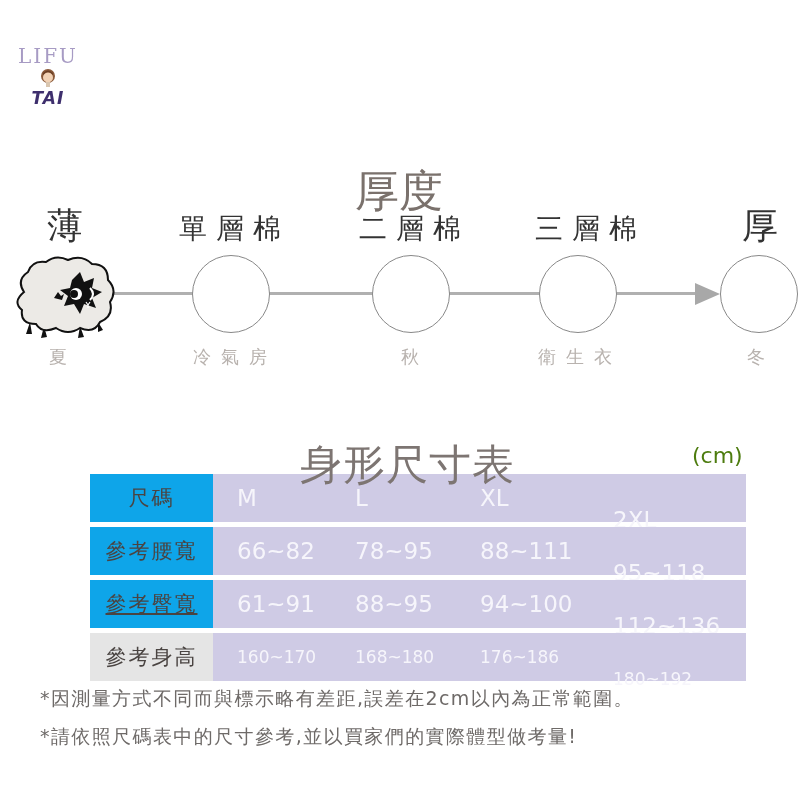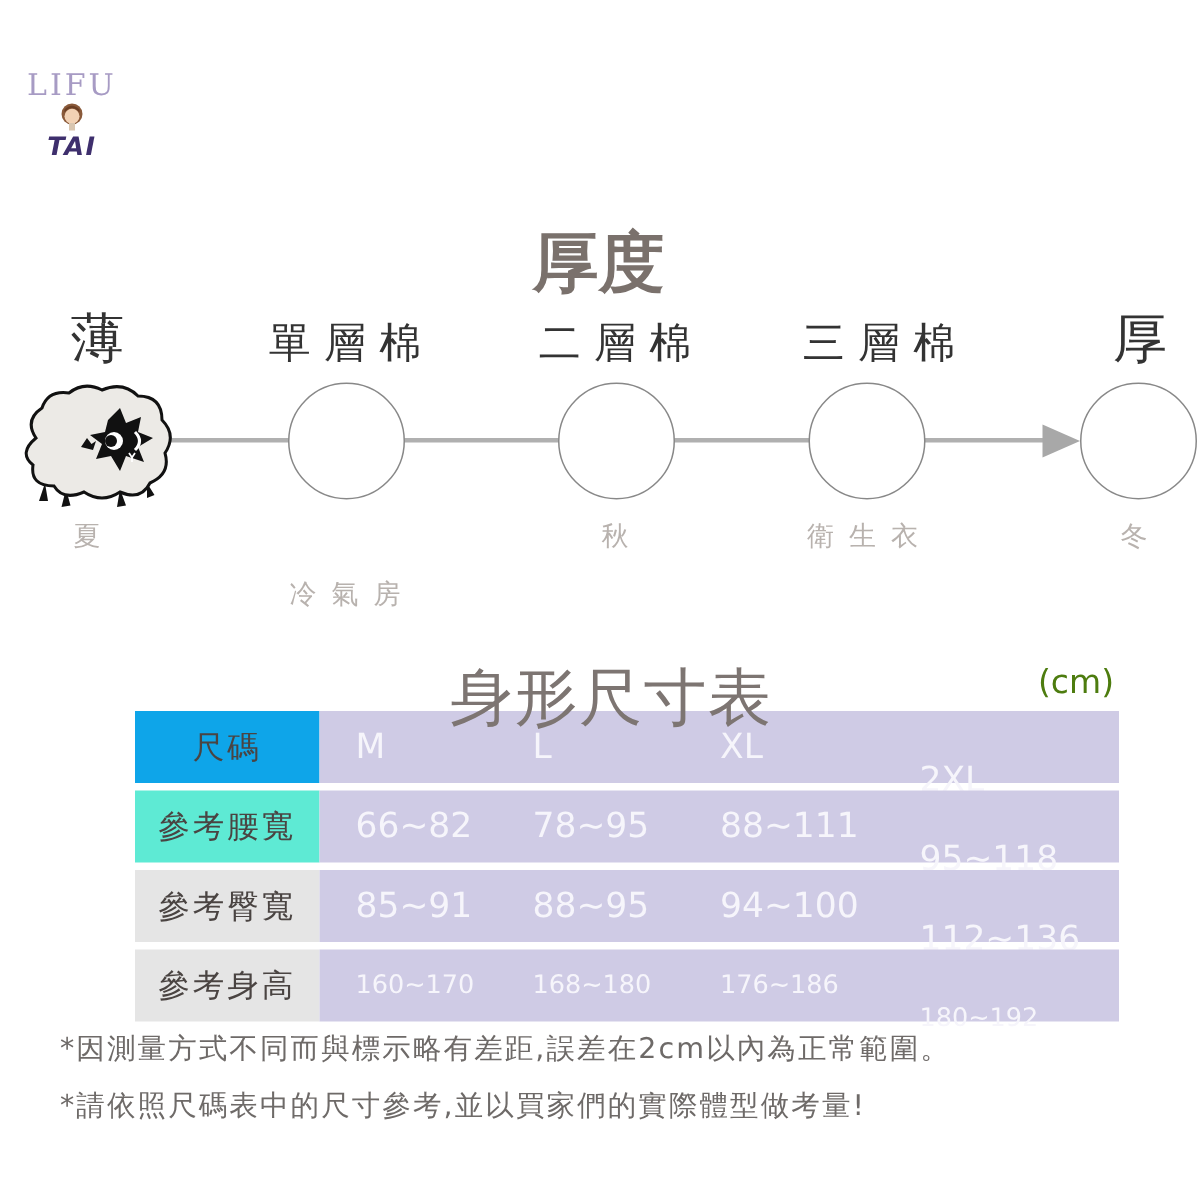--- a/index.html
+++ b/index.html
@@ -4,21 +4,21 @@
 <style>
   html,body{margin:0;padding:0;background:#ffffff;}
   body{width:798px;height:798px;position:relative;overflow:hidden;font-family:"DejaVu Sans",sans-serif;}
   .abs{position:absolute;}
   
   .logo{left:18px;top:44px;height:26px;display:flex;align-items:center;flex-direction:column;}
   .logo-lifu{font-family:"DejaVu Serif",serif;font-size:20px;letter-spacing:2px;color:#a79bc4;}
   .logo-face{width:16px;height:20px;margin:0 2px;position:relative;}
   .logo-tai{font-family:"DejaVu Sans",sans-serif;font-style:italic;font-weight:bold;font-size:17px;color:#3e2f6d;letter-spacing:1px;}
   
-  .title-thick{left:0;width:798px;top:146px;text-align:center;font-size:44px;color:#7a716c;font-weight:700;}
+  .title-thick{left:0;width:798px;top:162px;text-align:center;font-size:44px;color:#7a716c;font-weight:400;}
   .stage-label{font-family:"DejaVu Serif",serif;font-size:28px;color:#333;text-align:center;}
   .stage-label.big{font-size:36px;}
   .season{font-family:"DejaVu Serif",serif;font-size:18px;color:#b8b2ae;text-align:center;letter-spacing:10px;}
   .line{height:3px;background:#b0b0b0;top:292px;}
   .circle{width:76px;height:76px;border:1.5px solid #888;border-radius:50%;background:#fff;top:255px;}
   .arrow{top:283px;left:695px;width:0;height:0;border-top:11px solid transparent;border-bottom:11px solid transparent;border-left:25px solid #a8a8a8;}
   
   .title-size{left:300px;top:437px;font-size:42px;color:#7d7572;font-weight:300;z-index:2;letter-spacing:1px;}
   .unit{left:692px;top:443px;font-size:22px;color:#4d7c0f;}
   .tbl{left:90px;top:474px;width:656px;}
@@ -72,51 +72,51 @@
     <path d="M44 46 l4 -6 l3 4 l3 -2 l-2 6 z" fill="#111"></path>
   </svg>
 </div>
 
 <div class="abs circle" style="left:192px;"></div>
 <div class="abs circle" style="left:372px;"></div>
 <div class="abs circle" style="left:539px;"></div>
 <div class="abs circle" style="left:720px;"></div>
 
 <div class="abs season" style="left:40px;top:345px;width:46px;">夏</div>
-<div class="abs season" style="left:175px;top:345px;width:120px;margin-top:39px;">冷氣房</div>
+<div class="abs season" style="left:175px;top:345px;width:120px;">冷氣房</div>
 <div class="abs season" style="left:380px;top:345px;width:70px;">秋</div>
 <div class="abs season" style="left:520px;top:345px;width:120px;">衛生衣</div>
 <div class="abs season" style="left:738px;top:345px;width:46px;">冬</div>
 
 <div class="abs title-size">身形尺寸表</div>
 <div class="abs unit">(cm)</div>
 
 <div class="abs tbl">
   <div class="row">
     <div class="head" style="background:#0ea5e9;">尺碼</div>
     <div class="cells">
       <div class="cell c0">M</div>
       <div class="cell c1">L</div>
       <div class="cell c2">XL</div>
       <div class="cell c3">2XL</div>
     </div>
   </div>
   <div class="row">
-    <div class="head" style="background:#5eead4;text-align:right;">參考腰寬</div>
+    <div class="head" style="background:#0ea5e9;text-align:right;">參考腰寬</div>
     <div class="cells">
       <div class="cell c0">66~82</div>
       <div class="cell c1">78~95</div>
       <div class="cell c2">88~111</div>
       <div class="cell c3">95~118</div>
     </div>
   </div>
   <div class="row">
-    <div class="head" style="background:#e5e5e5;">參考臀寬</div>
+    <div class="head" style="background:#0ea5e9;text-decoration:underline;">參考臀寬</div>
     <div class="cells">
-      <div class="cell c0">85~91</div>
+      <div class="cell c0">61~91</div>
       <div class="cell c1">88~95</div>
       <div class="cell c2">94~100</div>
       <div class="cell c3">112~136</div>
     </div>
   </div>
   <div class="row small">
     <div class="head" style="background:#e5e5e5;">參考身高</div>
     <div class="cells">
       <div class="cell c0">160~170</div>
       <div class="cell c1">168~180</div>

